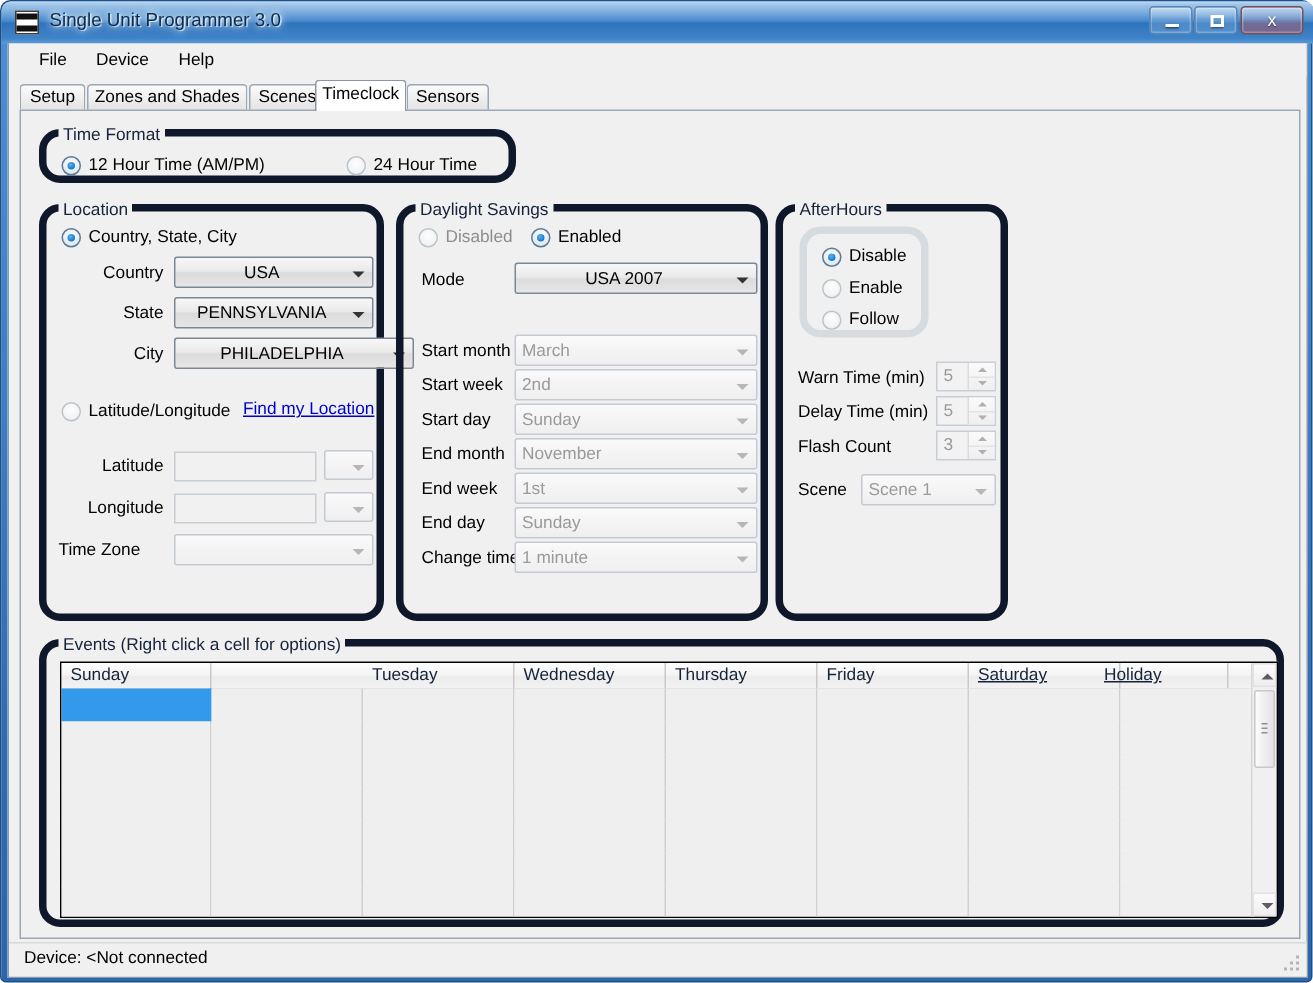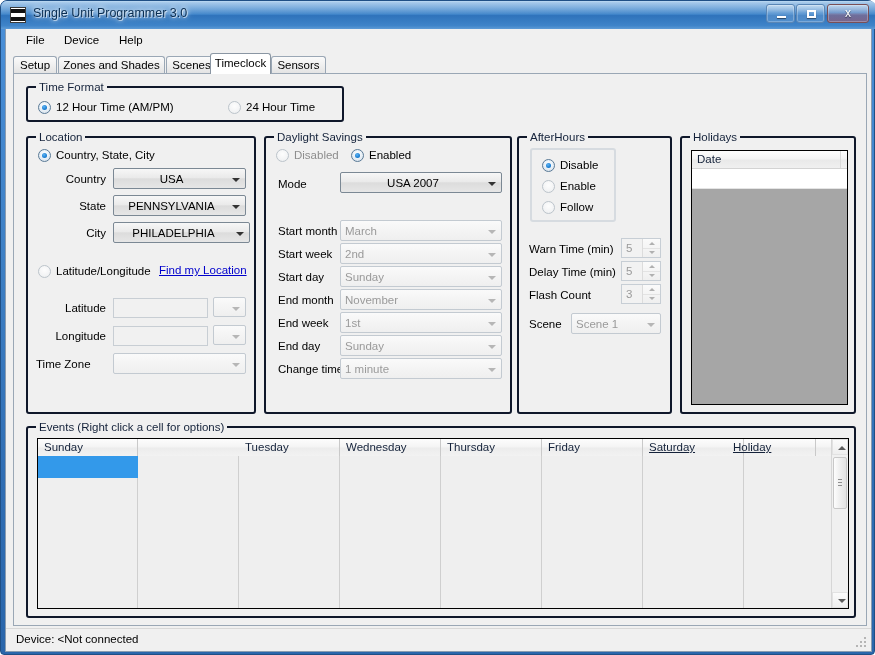--- a/index.html
+++ b/index.html
@@ -145,22 +145,22 @@
     width: 854px; height: 553px;
     background: #f0f0f0;
     border: 1px solid #9aa7b5;
     box-sizing: border-box;
   }
 
   
   .group {
     position: absolute;
     box-sizing: border-box;
-    border: 2px solid #0f172a;
-    border-radius: 3px;
+    border: 5px solid #0f172a;
+    border-radius: 14px;
   }
   .group > .caption {
     position: absolute; top: -7px; left: 8px;
     background: #f0f0f0;
     padding: 0 3px;
     font-size: 11.5px;
     color: #14223a;
     white-space: nowrap;
   }
 
@@ -500,21 +500,21 @@
           <span class="arrow"></span>
         </div>
 
         <div class="lab r" style="left:16px; top:62px; width:62px;">State</div>
         <div class="combo enabled-strong" style="left:85px; top:57px; width:133px;">
           <span class="val">PENNSYLVANIA</span>
           <span class="arrow"></span>
         </div>
 
         <div class="lab r" style="left:16px; top:89px; width:62px;">City</div>
-        <div class="combo enabled-strong" style="left:85px; top:84px; width:137px;text-decoration:underline;">
+        <div class="combo enabled-strong" style="left:85px; top:84px; width:160px;text-decoration:underline;">
           <span class="val">PHILADELPHIA</span>
           <span class="arrow"></span>
         </div>
 
         <div class="radio off" style="left:10px; top:126px;">
           <span class="dot"></span>
           <span class="lbl">Latitude/Longitude</span>
         </div>
         <div class="link" style="left:131px; top:126px;">Find my Location</div>
 
@@ -645,29 +645,20 @@
             </span>
         </div>
 
         <div class="lab" style="left:10px; top:180px;">Scene</div>
         <div class="combo disabled" style="left:52px; top:175px; width:90px;">
           <span class="val">Scene 1</span>
           <span class="arrow"></span>
         </div>
       </div>
 
-      <div class="group" style="left:666px; top:62px; width:176px; height:278px;">
-        <div class="caption">Holidays</div>
-        <div id="holidays-list" style="left:9px; top:12px; width:157px; height:255px;">
-          <div id="holidays-header">
-            <div class="hcell" style="width:143px;">Date</div>
-          </div>
-          <div id="holidays-row"></div>
-        </div>
-      </div>
 
       <div class="group" style="left:12px; top:352px; width:830px; height:192px;">
         <div class="caption">Events (Right click a cell for options)</div>
 
         <div id="events-grid" style="left:9px; top:10px; width:812px; height:171px;">
 
           <div id="grid-head" style="width:795px;">
             <div class="hc" style="left:0px;   width:100px;">Sunday</div>
             <div class="hc" style="left:100px; width:101px;margin-top:20px;">Monday</div>
             <div class="hc" style="left:201px; width:101px;">Tuesday</div>

